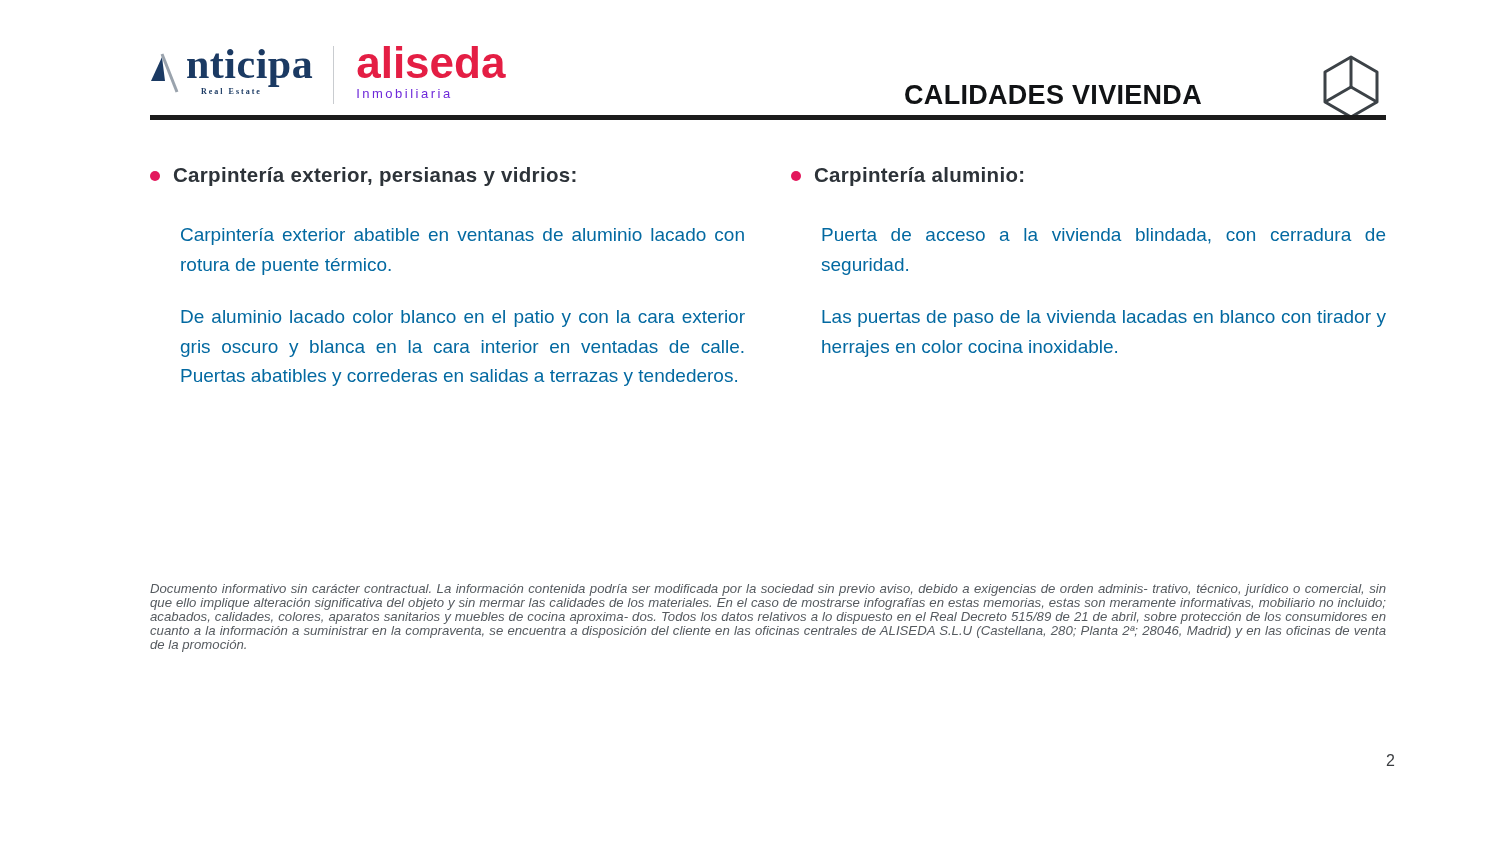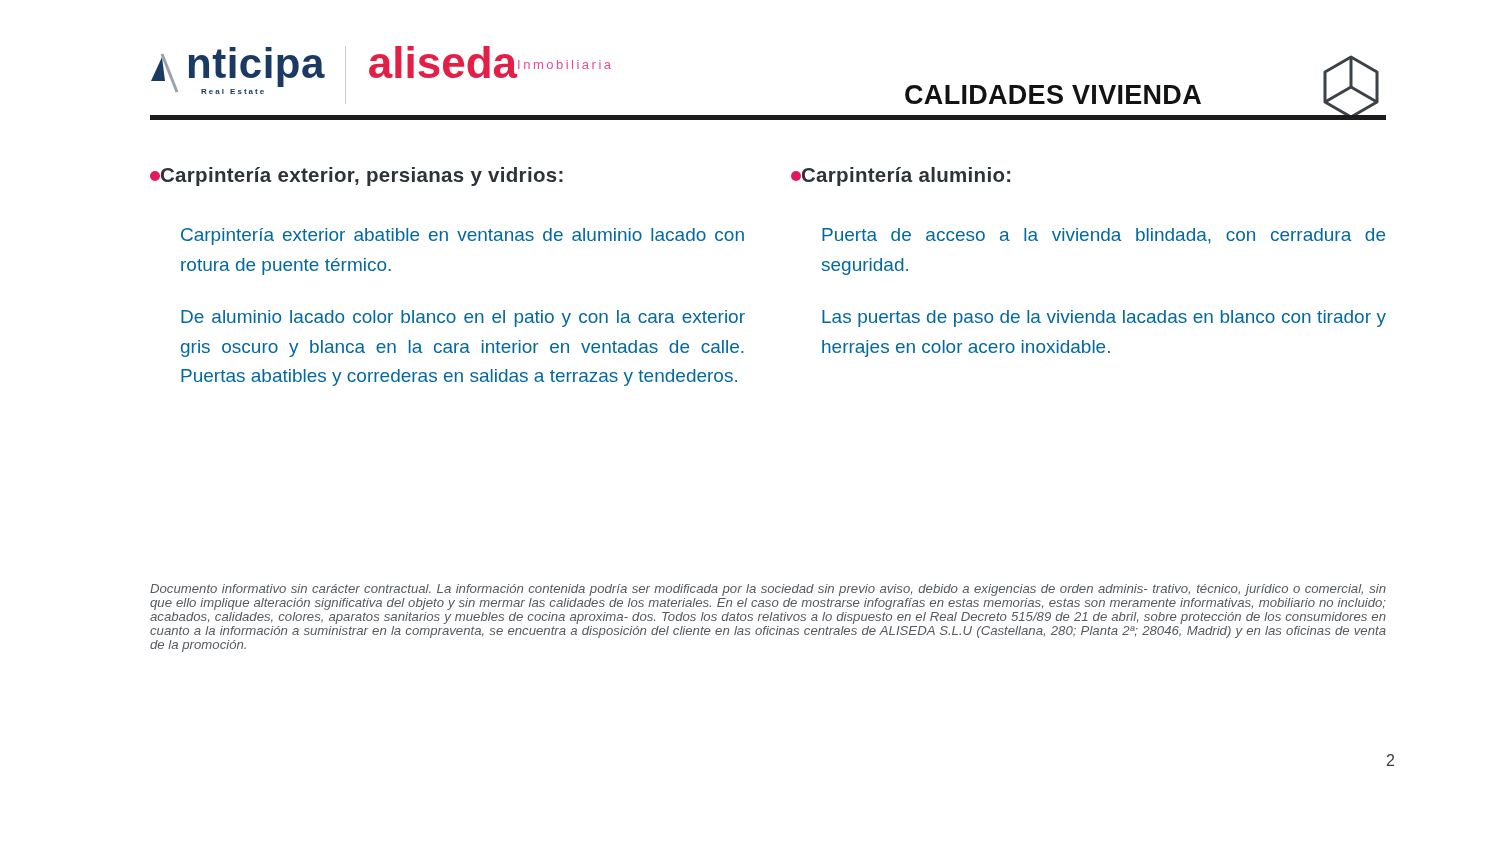--- a/index.html
+++ b/index.html
@@ -11,40 +11,40 @@
     overflow: hidden;
   }
 
   
   .logos {
     position: absolute; left: 150px; top: 42px;
     display: flex; align-items: flex-start;
   }
   .anticipa { display: flex; align-items: flex-start; }
   .anticipa .a-mark { margin-top: 6px; margin-right: 2px; }
-  .anticipa .word-wrap { display: flex; flex-direction: column; }
+  .anticipa .word-wrap { display: flex; flex-direction: column; font-family: Liberation Serif, serif; }
   .anticipa .word {
     font-size: 42px; font-weight: 600; color: #1b3a63;
     letter-spacing: 0.5px; line-height: 44px;
   }
   .anticipa .sub {
     font-size: 8px; font-weight: 700; color: #1b3a63;
     letter-spacing: 2px; margin-top: 1px; margin-left: 15px;
   }
   .logo-divider {
     width: 1px; height: 58px; background: #c9ccd0;
     margin: 4px 22px 0 20px;
   }
-  .aliseda { display: flex; flex-direction: row; align-items: center; }
+  .aliseda { display: flex; flex-direction: column; align-items: flex-start; }
   .aliseda .word {
     font-size: 44px; font-weight: 800; color: #e41e44;
     line-height: 42px; letter-spacing: 0px;
   }
   .aliseda .sub {
-    font-size: 13px; color: #ec4899; letter-spacing: 2.5px;
+    font-size: 13px; color: #6d28d9; letter-spacing: 2.5px;
     margin-top: 2px; margin-right: 2px;
   }
 
   .page-title {
     position: absolute; left: 903px; top: 80px; width: 300px;
     font-size: 27px; font-weight: 700; color: #111315;
     letter-spacing: 0.3px; text-align: center; white-space: nowrap;
   }
   .cube { position: absolute; left: 1320px; top: 54px; }
   .header-rule {
@@ -52,21 +52,21 @@
     width: 1236px; height: 5px; background: #1c1c1c;
   }
 
   
   .content {
     position: absolute; left: 150px; top: 163px; width: 1236px;
     display: flex; gap: 46px;
   }
   .col { flex: 1 1 0; }
   .col-heading {
-    display: flex; align-items: center; 
+    display: flex; align-items: center; gap: 13px;
     margin: 0 0 33px 0;
   }
   .bullet {
     width: 10px; height: 10px; border-radius: 50%;
     background: #e3175c; flex: none; margin-top: 1px;
   }
   .col-heading h2 {
     margin: 0; font-size: 20.5px; font-weight: 700;
     color: #2d3339; letter-spacing: 0.3px;
   }
@@ -136,19 +136,19 @@
     <p>Carpintería exterior abatible en ventanas de aluminio lacado con rotura de puente térmico.</p>
     <p>De aluminio lacado color blanco en el patio y con la cara exterior gris oscuro y blanca en la cara interior en ventadas de calle. Puertas abatibles y correderas en salidas a terrazas y tendederos.</p>
   </div>
 
   <div class="col">
     <div class="col-heading">
       <span class="bullet"></span>
       <h2>Carpintería aluminio:</h2>
     </div>
     <p>Puerta de acceso a la vivienda blindada, con cerradura de seguridad.</p>
-    <p>Las puertas de paso de la vivienda lacadas en blanco con tirador y herrajes en color acero inoxidable.</p>
+    <p>Las puertas de paso de la vivienda lacadas en blanco con tirador y herrajes en color cocina inoxidable.</p>
   </div>
 
 </div>
 
 <div class="disclaimer">Documento informativo sin carácter contractual. La información contenida podría ser modificada por la sociedad sin previo aviso, debido a exigencias de orden adminis- trativo, técnico, jurídico o comercial, sin que ello implique alteración significativa del objeto y sin mermar las calidades de los materiales. En el caso de mostrarse infografías en estas memorias, estas son meramente informativas, mobiliario no incluido; acabados, calidades, colores, aparatos sanitarios y muebles de cocina aproxima- dos. Todos los datos relativos a lo dispuesto en el Real Decreto 515/89 de 21 de abril, sobre protección de los consumidores en cuanto a la información a suministrar en la compraventa, se encuentra a disposición del cliente en las oficinas centrales de ALISEDA S.L.U (Castellana, 280; Planta 2ª; 28046, Madrid) y en las oficinas de venta de la promoción.</div>
 <div class="page-number">2</div>
 
 </body></html>

